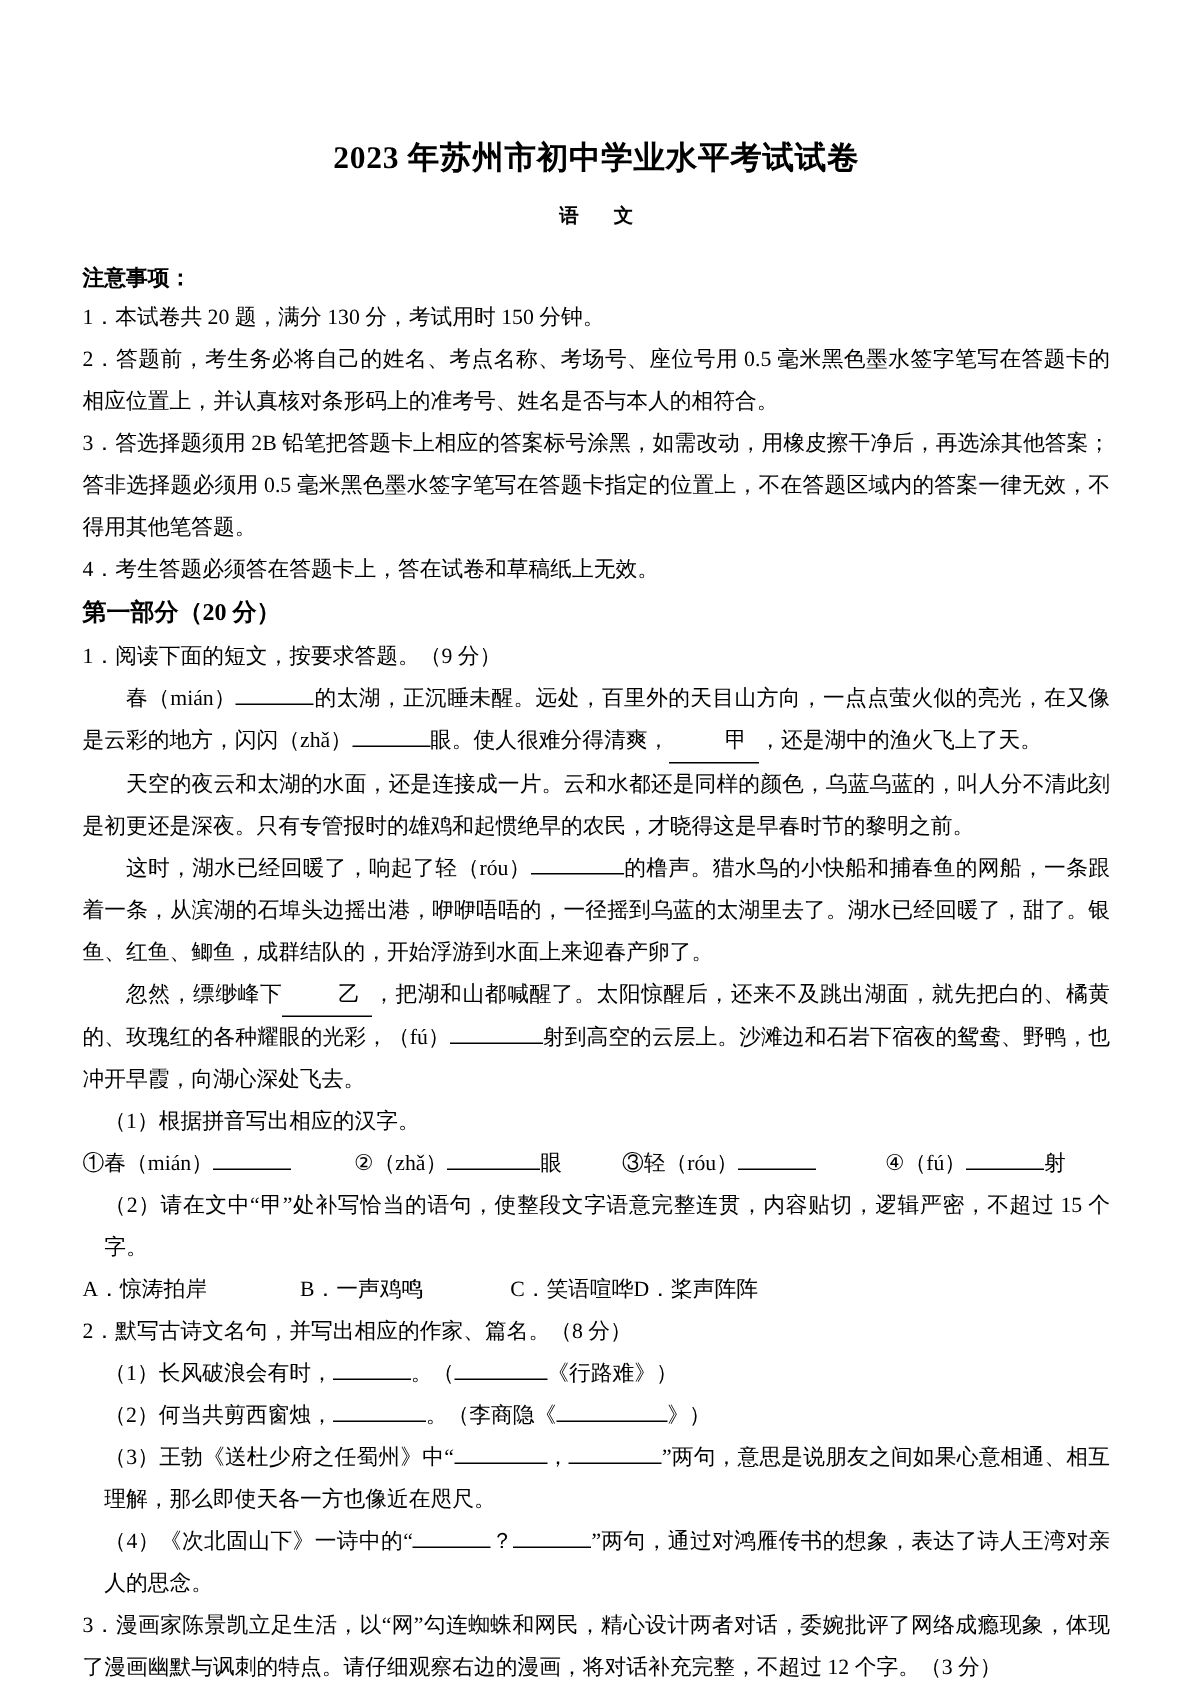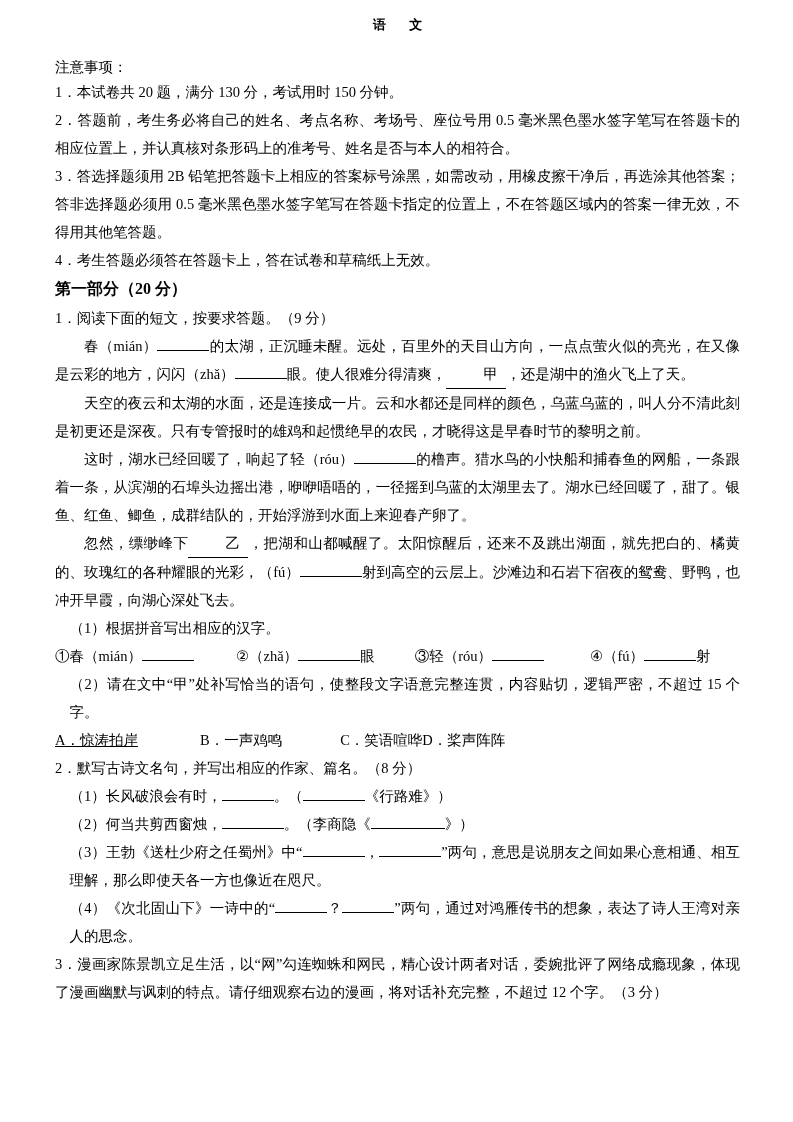--- a/index.html
+++ b/index.html
@@ -44,21 +44,21 @@
     font-size: 13px;
     font-weight: bold;
     margin-top: 16px;
     letter-spacing: 10px;
     text-indent: 10px;
   }
 
   
   .notice-heading {
     font-size: 14.5px;
-    font-weight: normal;
+    font-weight: bold;
     margin-top: 22px;
     line-height: 1.55;
   }
   .para {
     font-size: 14.5px;
     line-height: 28px;
     text-align: justify;
     text-justify: inter-ideograph;
     margin: 0;
   }
@@ -106,41 +106,42 @@
   
   .options-row {
     font-size: 14.5px;
     line-height: 28px;
     display: block;
     white-space: nowrap;
   }
   .opt {
     display: inline-block;
   }
-  .opt-a { margin-left: 0; text-decoration: underline; }
+  .opt-a { margin-left: 0; }
   .opt-b { margin-left: 62px; }
   .opt-c { margin-left: 58px; text-align: right; }
   .opt-d { }
 
   .fill-items {
     font-size: 14.5px;
     line-height: 28px;
     white-space: nowrap;
   }
   .fi { display: inline-block; }
   .fi2 { margin-left: 42px; }
   .fi3 { margin-left: 40px; }
   .fi4 { margin-left: 46px; }
 </style>
 </head>
 <body>
 
 <div class="page">
   <div class="content">
 
+    <div class="doc-title">2023 年苏州市初中学业水平考试试卷</div>
     <div class="doc-subtitle">语  文</div>
 
     <div class="notice-heading">注意事项：</div>
     <p class="para">1．本试卷共 20 题，满分 130 分，考试用时 150 分钟。</p>
     <p class="para">2．答题前，考生务必将自己的姓名、考点名称、考场号、座位号用 0.5 毫米黑色墨水签字笔写在答题卡的相应位置上，并认真核对条形码上的准考号、姓名是否与本人的相符合。</p>
     <p class="para">3．答选择题须用 2B 铅笔把答题卡上相应的答案标号涂黑，如需改动，用橡皮擦干净后，再选涂其他答案；答非选择题必须用 0.5 毫米黑色墨水签字笔写在答题卡指定的位置上，不在答题区域内的答案一律无效，不得用其他笔答题。</p>
     <p class="para">4．考生答题必须答在答题卡上，答在试卷和草稿纸上无效。</p>
 
     <div class="section-heading">第一部分（20 分）</div>
 

